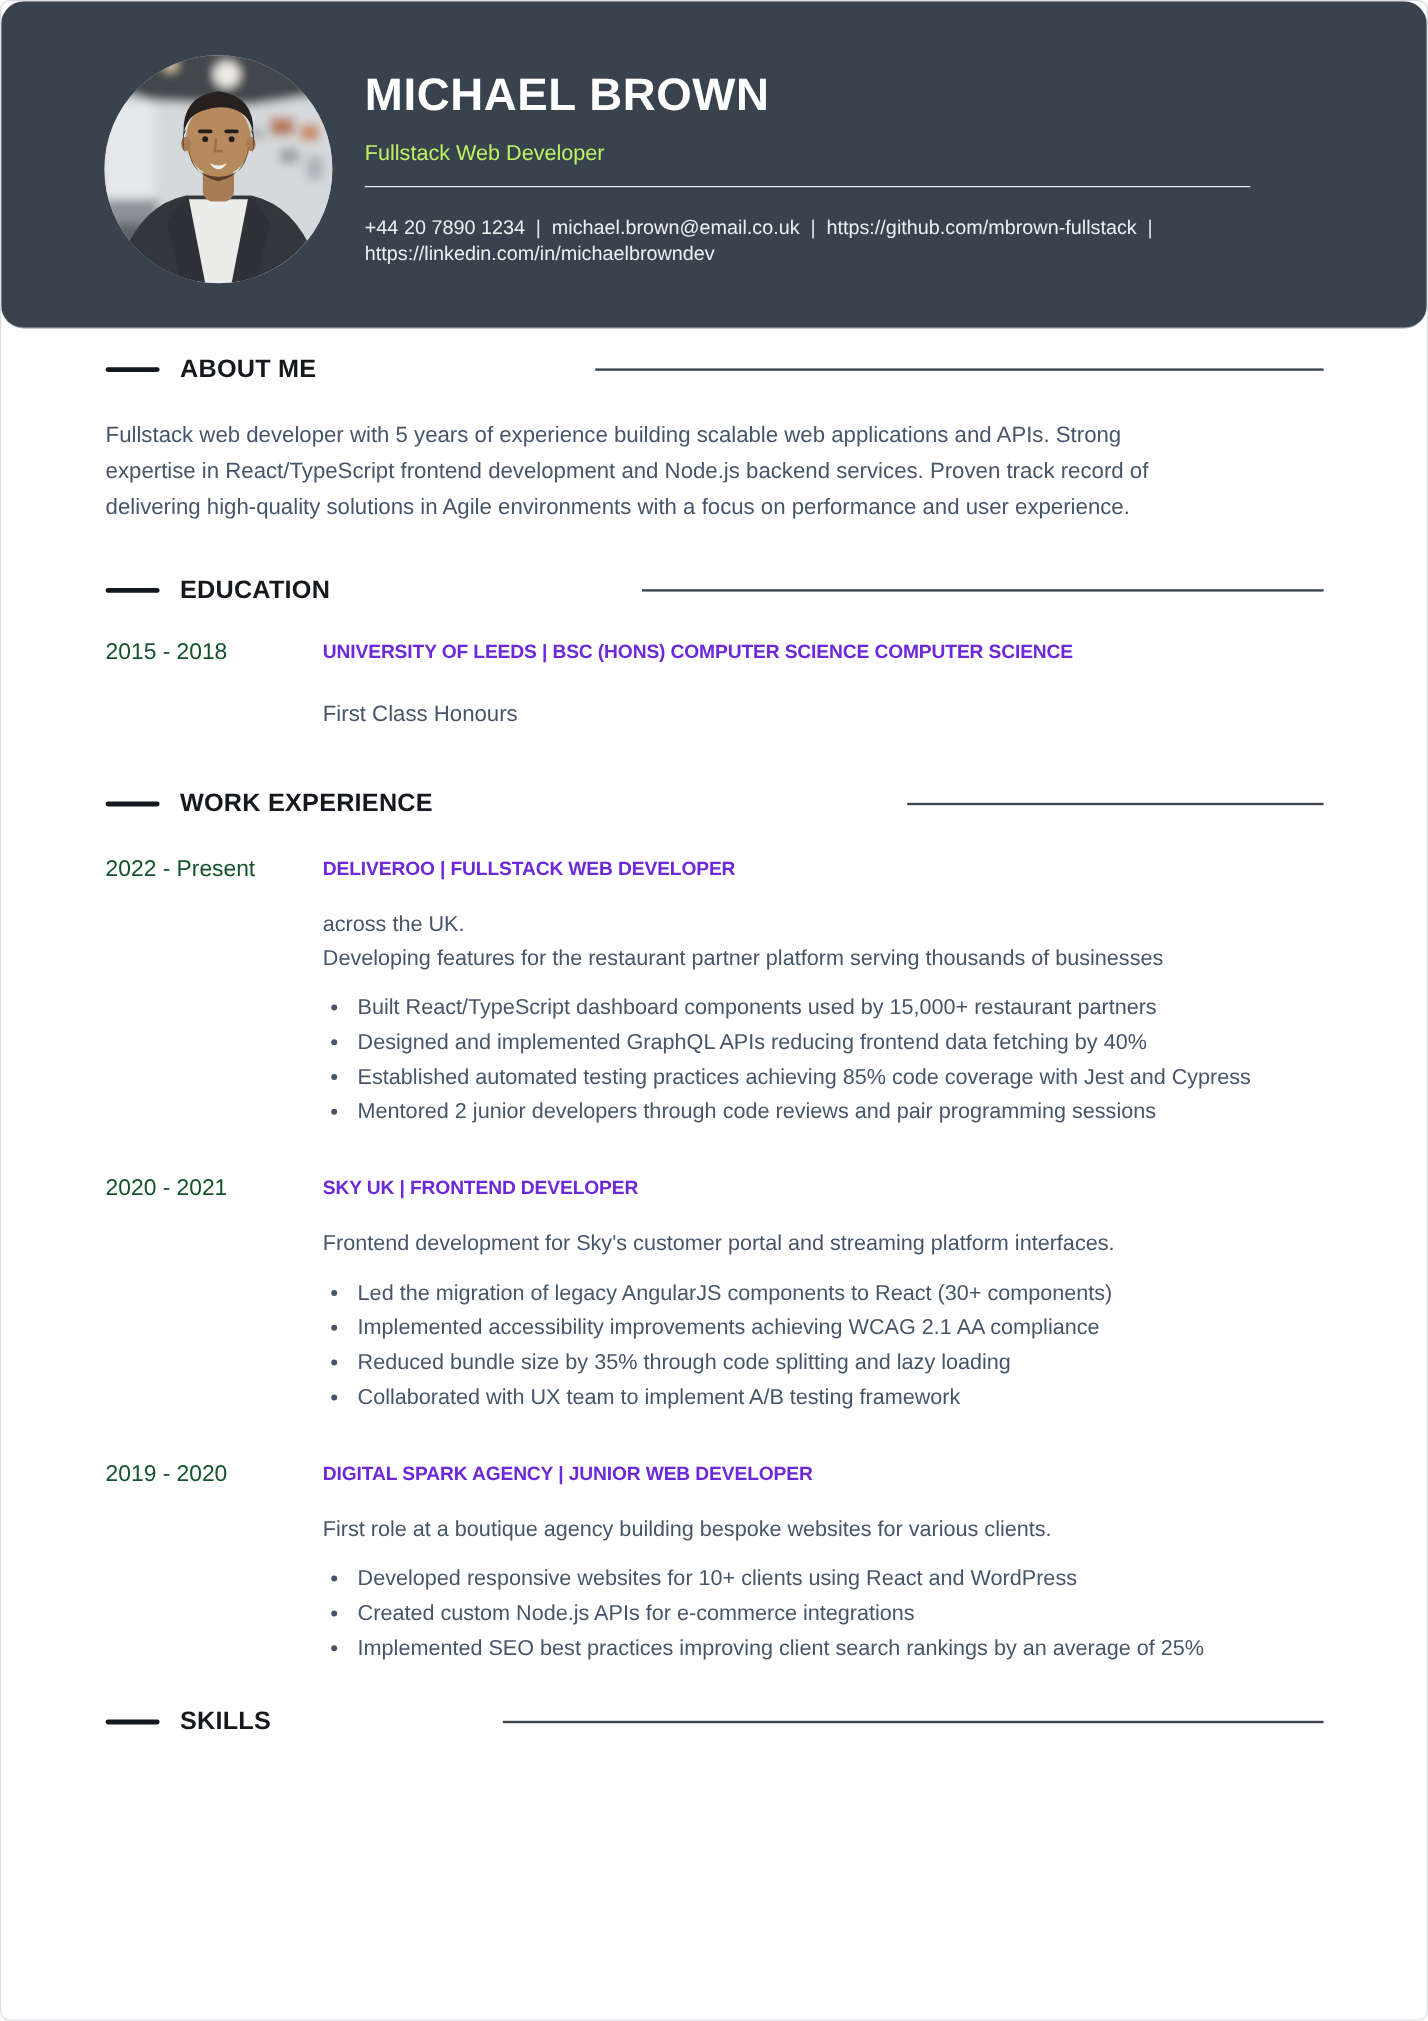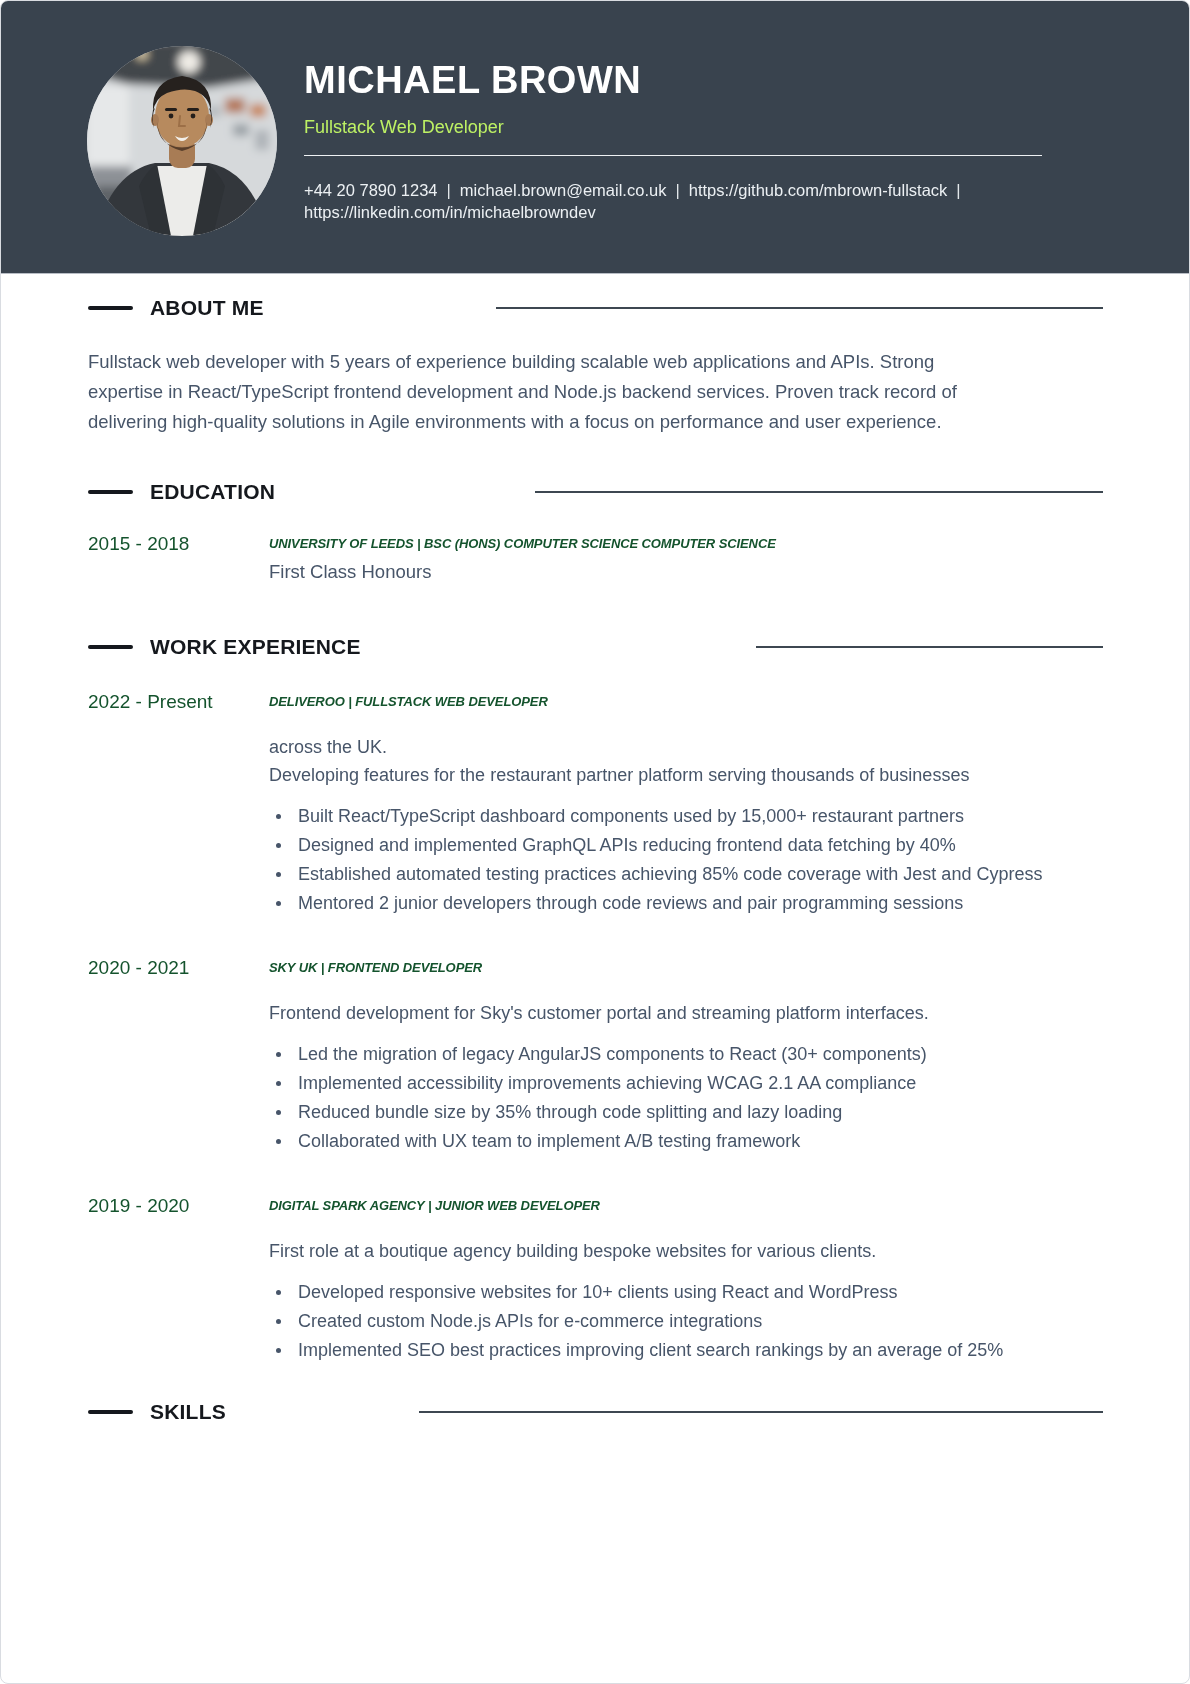--- a/index.html
+++ b/index.html
@@ -2,21 +2,21 @@
 <html><head>
 <meta charset="utf-8">
 <style>
   html,body{margin:0;padding:0;background:#ffffff;}
   .page{
     width:1190px;height:1684px;box-sizing:border-box;margin:0 auto;
     background:#fff;border:1px solid #D9DCE1;border-radius:8px;overflow:hidden;
     font-family:"Liberation Sans", sans-serif;color:#475569;position:relative;
   }
   
-  .hdr{height:272px;background:#39434E;position:relative;border-bottom:1px solid #B8BDC5;}
+  .hdr{height:272px;background:#39434E;position:relative;border-bottom:1px solid #B8BDC5;border-radius:19px;}
   .photo{position:absolute;left:86px;top:45px;width:190px;height:190px;border-radius:50%;
          overflow:hidden;background:#c7cbce;}
   .photo svg{display:block;width:100%;height:100%;}
   .hdr-text{position:absolute;left:303px;top:0;width:801px;}
   .name{margin:60px 0 0 0;font-size:38px;line-height:38px;font-weight:700;
         color:#FFFFFF;letter-spacing:0.5px;}
   .subtitle{margin-top:17px;font-size:18px;line-height:22px;color:#bef264;font-weight:400;}
   .hdr-rule{margin-top:17px;width:738px;height:1px;background:#EEF1F3;}
   .contact{margin-top:23px;font-size:16.5px;line-height:22px;color:#ECF0F3;}
   .contact .sep{margin:0 9px;opacity:.95;}
@@ -29,22 +29,22 @@
   .sh-about{margin-top:21px;}
   .sh-edu{margin-top:42px;}
   .sh-work{margin-top:48px;}
   .sh-skills{margin-top:34px;}
   .about-p{margin-top:26px;font-size:18.5px;line-height:30px;color:#475569;}
   
   .row{display:flex;margin-top:20px;}
   .dates{width:181px;flex:none;font-size:19px;line-height:28px;color:#14532d;}
   .content{width:836px;}
   .entry{margin-top:25px;}
-  .entry-title{font-size:13px;line-height:28px;font-weight:700;color:#14532d;letter-spacing:-0.1px;font-style:italic;}
-  .entry-note{font-size:18.5px;line-height:28px;color:#475569;}
+  .entry-title{font-size:16px;line-height:28px;font-weight:700;color:#6d28d9;letter-spacing:-0.1px;}
+  .entry-note{margin-top:23px;font-size:18.5px;line-height:28px;color:#475569;}
   .jobs{margin-top:28px;}
   .job + .job{margin-top:36px;}
   .job .content{width:790px;}
   .job-desc{margin-top:17px;font-size:18px;line-height:28px;color:#475569;width:780px;}
   .bullets{list-style:none;margin:13px 0 0 0;padding:0;width:780px;}
   .bullets li{position:relative;padding-left:29px;font-size:18px;line-height:29px;color:#475569;}
   .dot{position:absolute;left:7px;top:12px;width:5px;height:5px;border-radius:50%;background:#475569;}
 </style>
 </head>
 <body>

